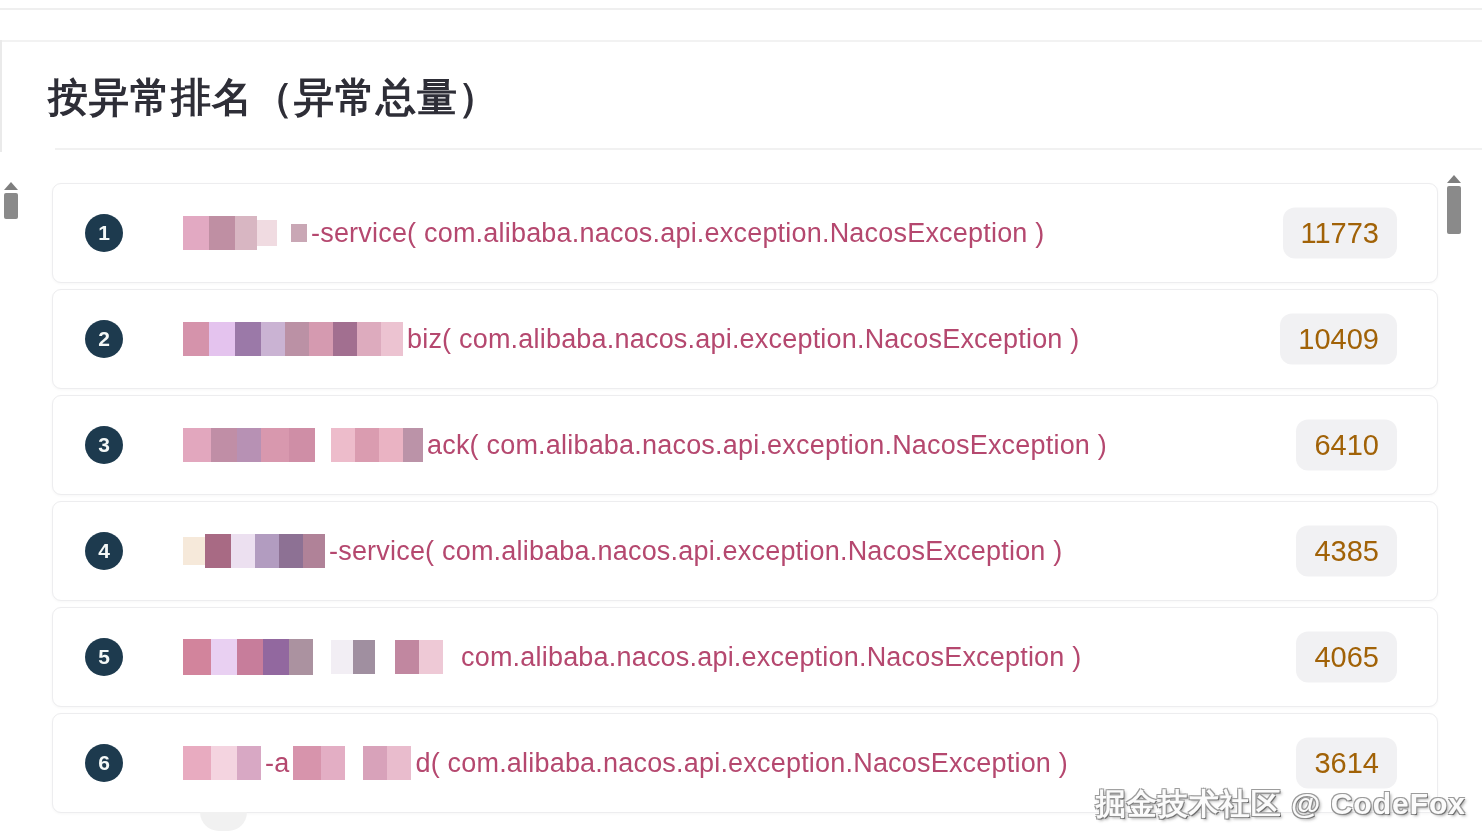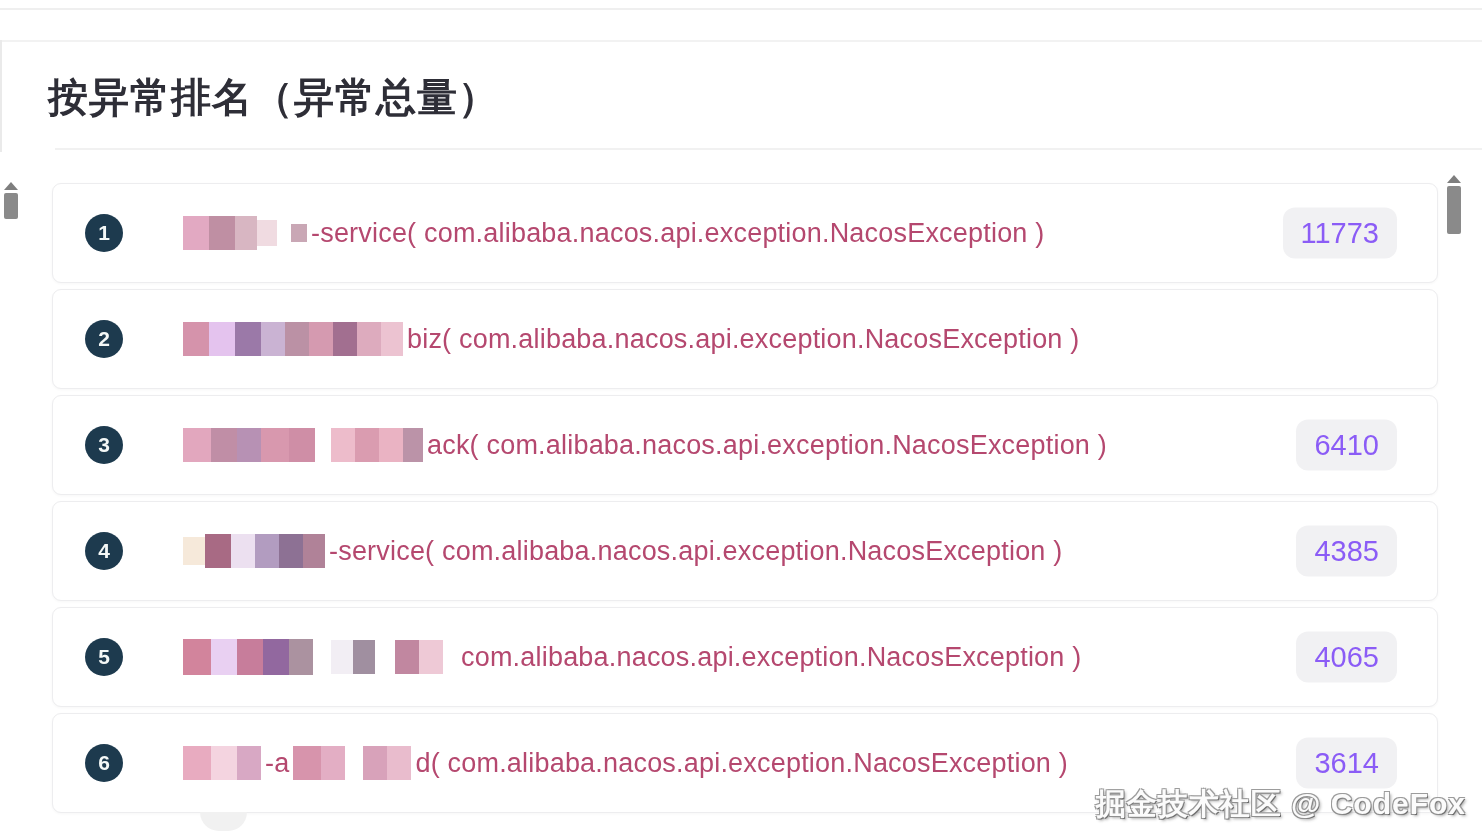--- a/index.html
+++ b/index.html
@@ -61,21 +61,21 @@
   .redact-cell { display: inline-block; }
   .row-text {
     font-size: 27px; color: #b5486f;
     white-space: nowrap; margin: 0 4px;
     letter-spacing: 0.2px;
   }
   .count-badge {
     position: absolute; right: 40px; top: 50%; transform: translateY(-50%);
     background: #f1f1f3; border-radius: 12px;
     padding: 9px 18px; min-width: 56px; text-align: center;
-    font-size: 29px; color: #8b5cf6;
+    font-size: 29px; color: #a16207;
   }
 
   .scroll-blob {
     position: absolute; left: 200px; top: 812px;
     width: 47px; height: 19px; background: #f1f1f1;
     border-radius: 0 0 22px 22px;
   }
 
   .watermark {
     position: absolute; right: 16px; top: 784px;
@@ -134,20 +134,21 @@
           <span class="redact-cell" style="width: 26px; height: 34px; background: rgb(155, 121, 168);"></span>
           <span class="redact-cell" style="width: 24px; height: 34px; background: rgb(202, 179, 211);"></span>
           <span class="redact-cell" style="width: 24px; height: 34px; background: rgb(187, 145, 165);"></span>
           <span class="redact-cell" style="width: 24px; height: 34px; background: rgb(213, 154, 176);"></span>
           <span class="redact-cell" style="width: 24px; height: 34px; background: rgb(162, 111, 144);"></span>
           <span class="redact-cell" style="width: 24px; height: 34px; background: rgb(221, 171, 190);"></span>
           <span class="redact-cell" style="width: 22px; height: 34px; background: rgb(236, 195, 209);"></span>
         </span>
         <span class="row-text">biz( com.alibaba.nacos.api.exception.NacosException )</span>
       </span>
+    <span class="count-badge">10409</span>
   </div>
 
   <div class="row-card">
     <span class="rank-badge">3</span>
     <span class="row-content">
         <span class="redact-group">
           <span class="redact-cell" style="width: 28px; height: 34px; background: rgb(226, 167, 190);"></span>
           <span class="redact-cell" style="width: 26px; height: 34px; background: rgb(192, 142, 166);"></span>
           <span class="redact-cell" style="width: 24px; height: 34px; background: rgb(183, 145, 180);"></span>
           <span class="redact-cell" style="width: 28px; height: 34px; background: rgb(216, 152, 174);"></span>

